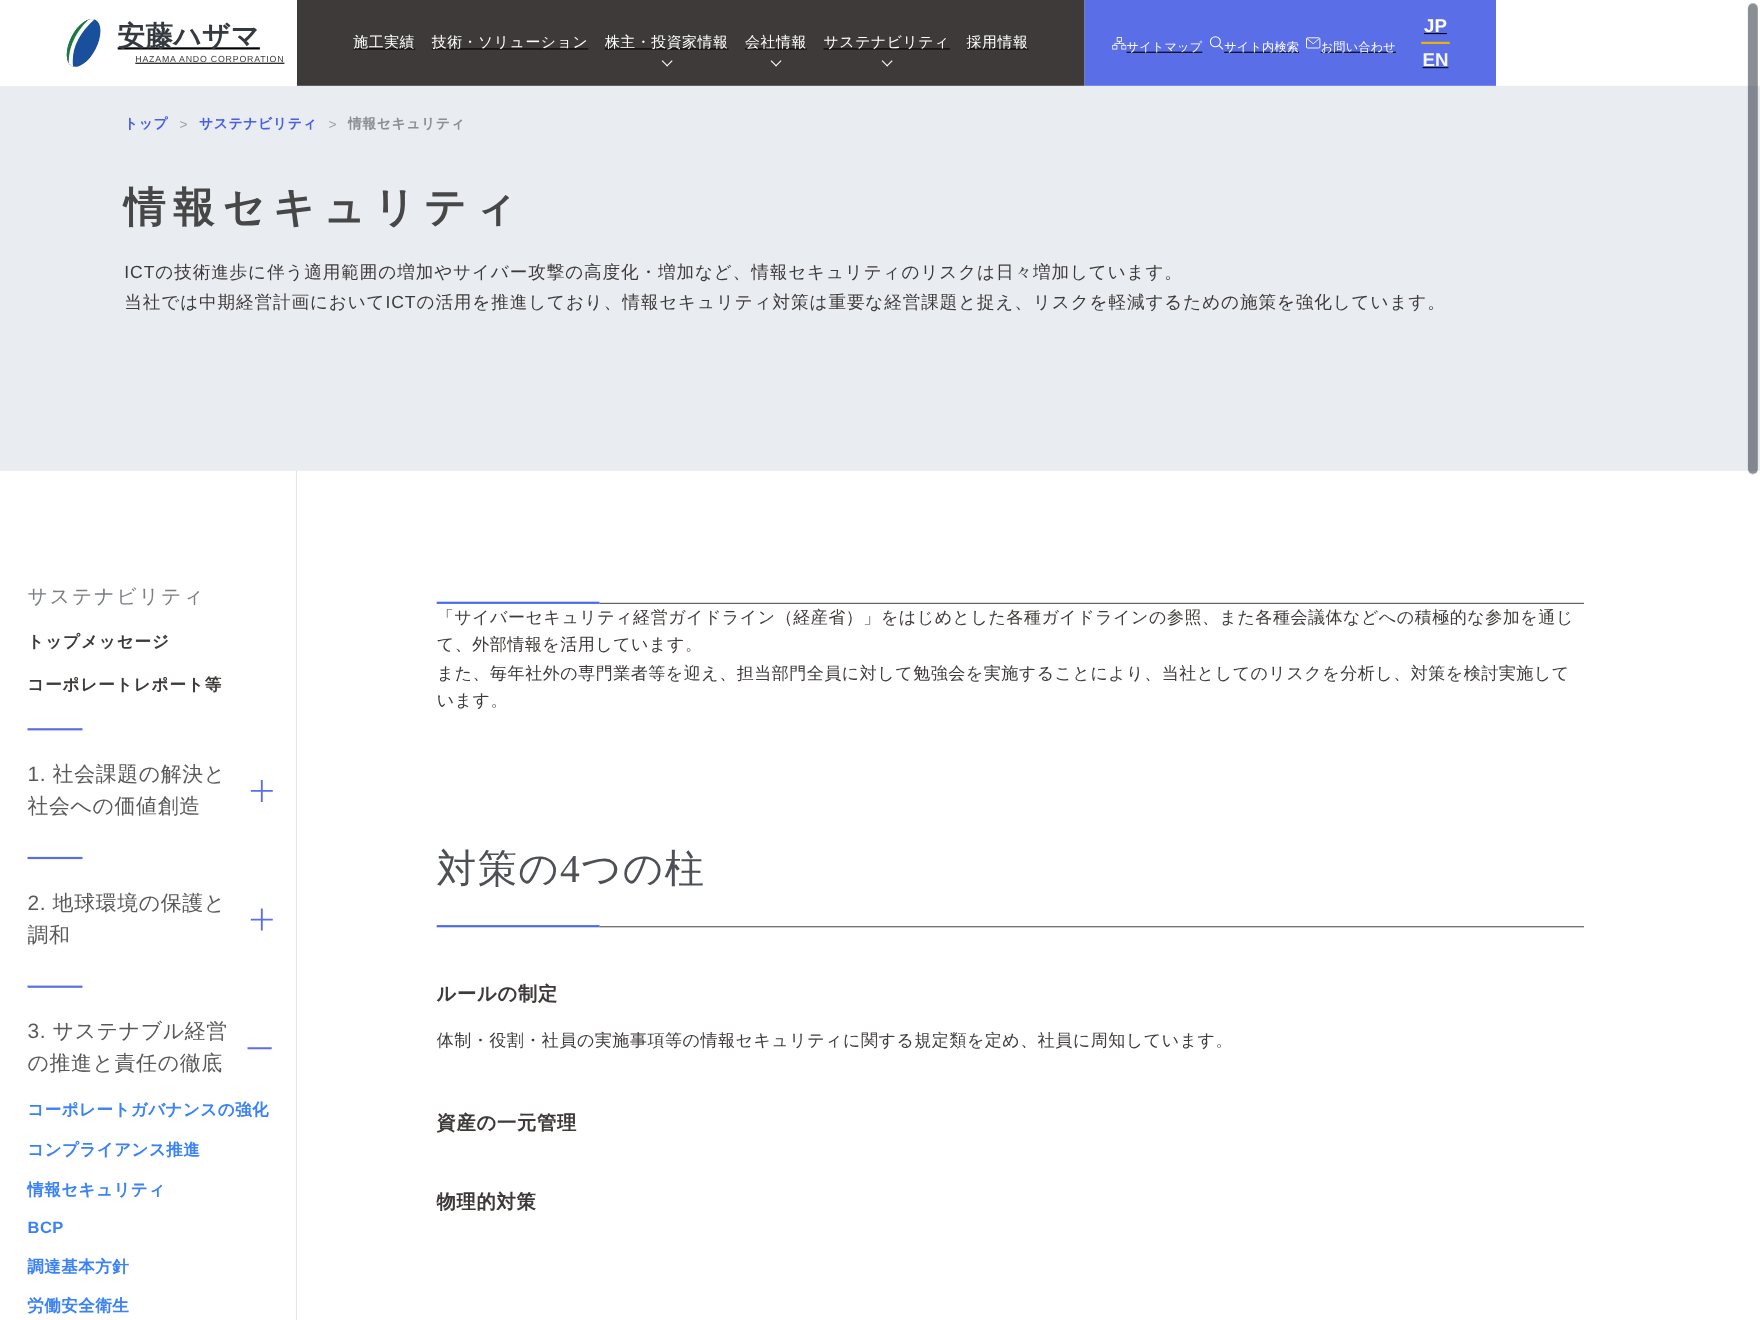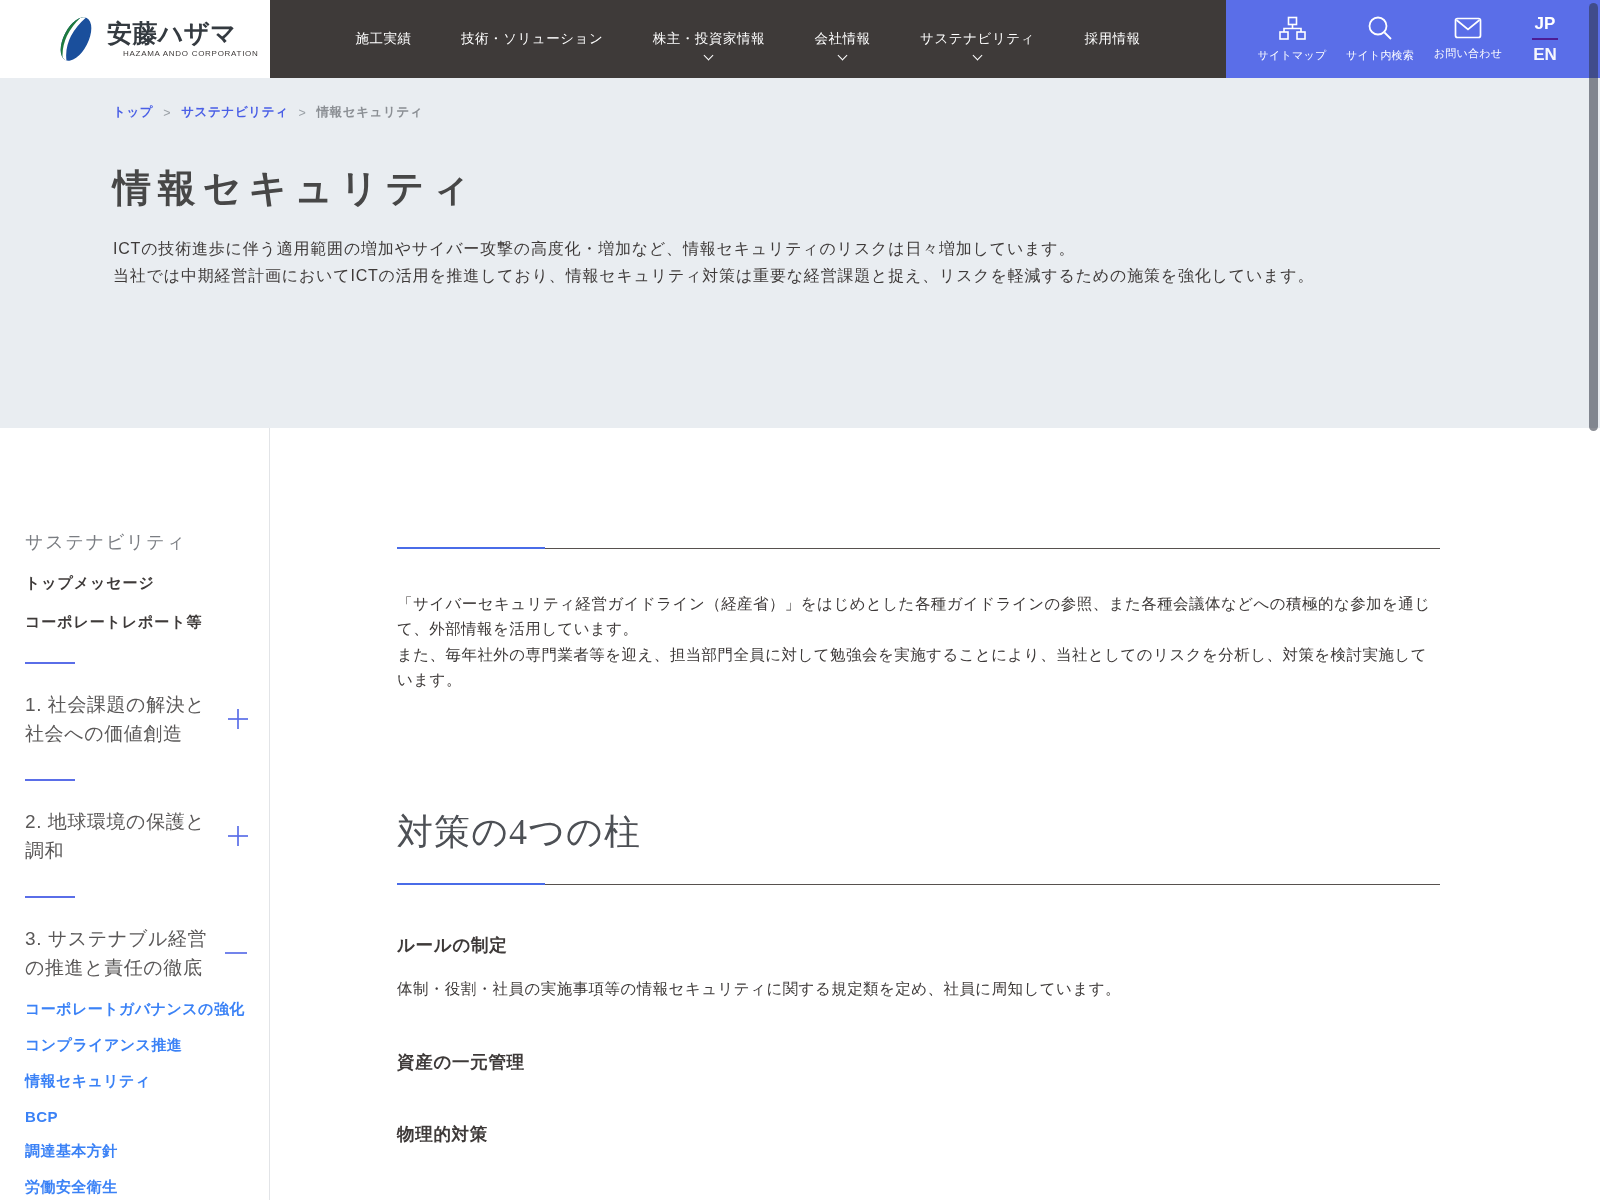--- a/index.html
+++ b/index.html
@@ -1,36 +1,36 @@
 <!DOCTYPE html>
 <html><head>
 <meta charset="utf-8">
 <style>
   * { margin:0; padding:0; box-sizing:border-box; }
   html,body { width:1600px; height:1200px; overflow:hidden; }
   body { font-family:"Liberation Sans","DejaVu Sans",sans-serif; background:#ffffff; position:relative; }
 
   
-  .site-header { display:flex; height:78px; width:1600px; }
+  .site-header { display:flex; height:78px; width:1360px;text-decoration:underline; }
   .logo-area { width:270px; background:#fff; display:flex; align-items:center; padding-left:56px; gap:11px; flex-shrink:0; cursor:pointer; }
   .logo-text { display:flex; flex-direction:column; }
   .logo-name { font-size:25px; font-weight:bold; color:#343a40; letter-spacing:.02em; line-height:1; }
   .logo-sub { font-size:8px; color:#3E3A39; letter-spacing:.09em; margin-top:3px;padding-left:16px; }
 
   .main-nav { flex:1; background:#3E3A39; display:flex; align-items:center; justify-content:space-evenly; padding:0 36px; }
   .nav-item { color:#fff; font-size:13.5px; letter-spacing:.04em; text-align:center; cursor:pointer; padding-top:10px; }
   .nav-chevron { display:block; width:7px; height:7px; border-right:1.5px solid #fff; border-bottom:1.5px solid #fff; transform:rotate(45deg); margin:4px auto 0; }
   .nav-chevron.hidden { visibility:hidden; }
 
   .utility { width:374px; background:#5A6EE8; display:flex; align-items:center; justify-content:center; gap:6px; flex-shrink:0; }
-  .utility-item { display:flex; flex-direction:column; align-items:center; color:#fff; width:82px; cursor:pointer; }
+  .utility-item { display:flex; flex-direction:row; align-items:center; color:#fff; width:82px; cursor:pointer; }
   .utility-item svg { display:block; }
   .utility-label { font-size:11px; margin-top:7px; letter-spacing:.02em; white-space:nowrap; }
   .lang-switch { display:flex; flex-direction:column; align-items:center; width:60px; cursor:pointer; }
-  .lang-jp { color:#fff; font-weight:bold; font-size:17px; border-bottom:2px solid #4c1d95; padding:0 3px 4px; }
+  .lang-jp { color:#fff; font-weight:bold; font-size:17px; border-bottom:2px solid #eab308; padding:0 3px 4px; }
   .lang-en { color:#fff; font-weight:bold; font-size:17px; margin-top:5px; opacity:.95; }
 
   
   .hero { background:#E9EDF1; height:350px; padding:26px 0 0 113px; }
   .breadcrumb { display:flex; align-items:center; gap:10px; font-size:12.5px; letter-spacing:.05em; }
   .crumb-link { color:#4A5FE6; cursor:pointer; font-weight:bold; }
   .crumb-sep { color:#9aa0a6; }
   .crumb-current { color:#8b8f94; font-weight:bold; }
   .hero-title { margin-top:42px; font-size:38px; font-weight:bold; color:#474747; letter-spacing:.18em; }
   .hero-desc { margin-top:22px; width:1330px; font-size:16px; line-height:1.66; color:#3E3A39; letter-spacing:.05em; font-weight:500; }
@@ -48,21 +48,21 @@
   .toggle-icon { flex-shrink:0; }
   .side-sublist { margin-top:4px; }
   .side-subitem { margin-top:17px; font-size:15px; font-weight:bold; color:#3b82f6; letter-spacing:.03em; cursor:pointer; white-space:nowrap; }
 
   
   .main-col { padding:93px 0 0 127px; width:1170px; }
   .section-title { font-size:36px; font-weight:300; color:#4d5055; letter-spacing:.03em; }
   .section-rule { margin-top:26px; position:relative; height:2px; width:1043px; }
   .section-rule::before { content:""; position:absolute; left:0; top:0; width:148px; height:2px; background:#4A6CE8; }
   .section-rule::after { content:""; position:absolute; left:148px; right:0; top:1px; height:1px; background:#57514e; }
-  .body-text { margin-top:42px; width:1046px; font-size:15.5px; line-height:1.63; color:#3E3A39; letter-spacing:.028em; font-weight:500; }
+  .body-text { width:1046px; font-size:15.5px; line-height:1.63; color:#3E3A39; letter-spacing:.028em; font-weight:500; }
   .section2 { margin-top:116px;font-family:Liberation Serif, serif; }
   .subsection { margin-top:48px; }
   .sub-heading { font-size:17.5px; font-weight:bold; color:#3E3A39; letter-spacing:.04em; }
   .sub-body { margin-top:20px; font-size:15.5px; line-height:1.6; color:#3E3A39; letter-spacing:.028em; font-weight:500; width:1046px; }
 
   
   .scrollbar-thumb { position:fixed; right:2px; top:3px; width:9px; height:428px; border-radius:5px; background:rgba(44,50,62,.55); }
 </style>
 </head>
 <body>

